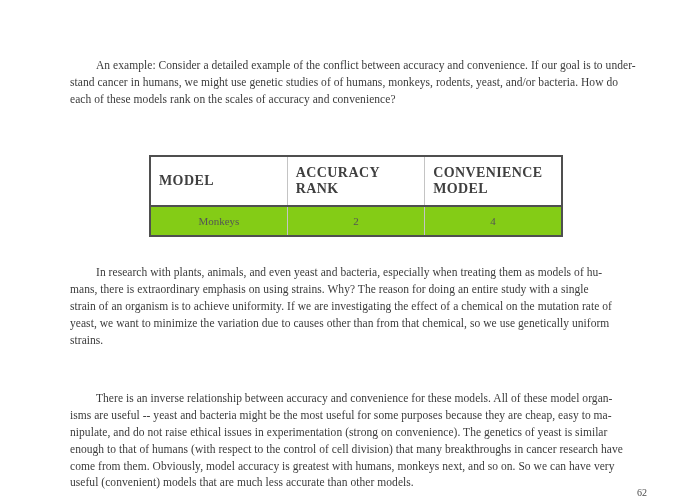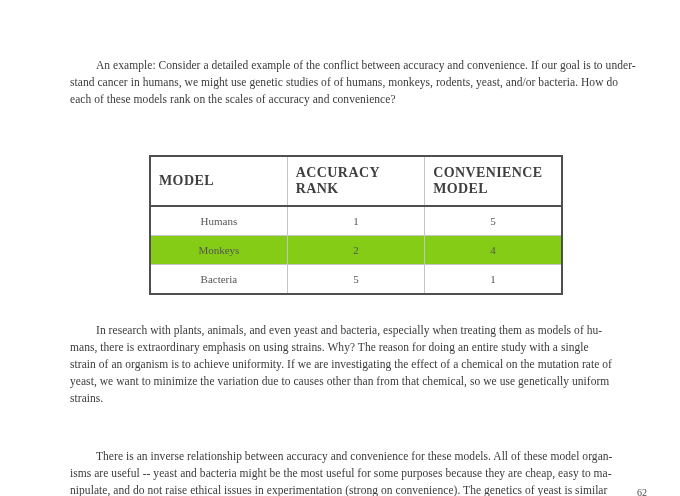--- a/index.html
+++ b/index.html
@@ -89,34 +89,24 @@
   <div class="table-wrap">
     <table class="rank-table">
       <thead>
         <tr>
           <th>MODEL</th>
           <th>ACCURACY RANK</th>
           <th>CONVENIENCE MODEL</th>
         </tr>
       </thead>
       <tbody>
-        <tr>
-          <td>Humans</td>
-          <td>1</td>
-          <td>5</td>
-        </tr>
         <tr class="striped">
           <td>Monkeys</td>
           <td>2</td>
           <td>4</td>
-        </tr>
-        <tr>
-          <td>Bacteria</td>
-          <td>5</td>
-          <td>1</td>
         </tr>
       </tbody>
     </table>
   </div>
 
   <p class="para body-para-2">In research with plants, animals, and even yeast and bacteria, especially when treating them as models of hu-
 mans, there is extraordinary emphasis on using strains.  Why?  The reason for doing an entire study with a single
 strain of an organism is to achieve uniformity.  If we are investigating the effect of a chemical on the mutation rate of
 yeast, we want to minimize the variation due to causes other than from that chemical, so we use genetically uniform
 strains.</p>

